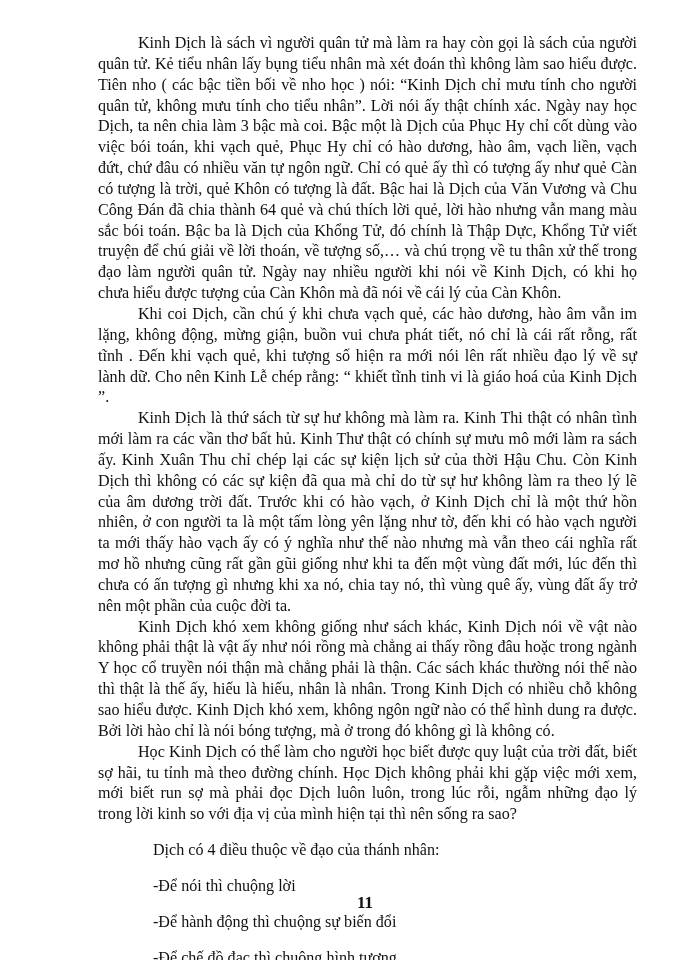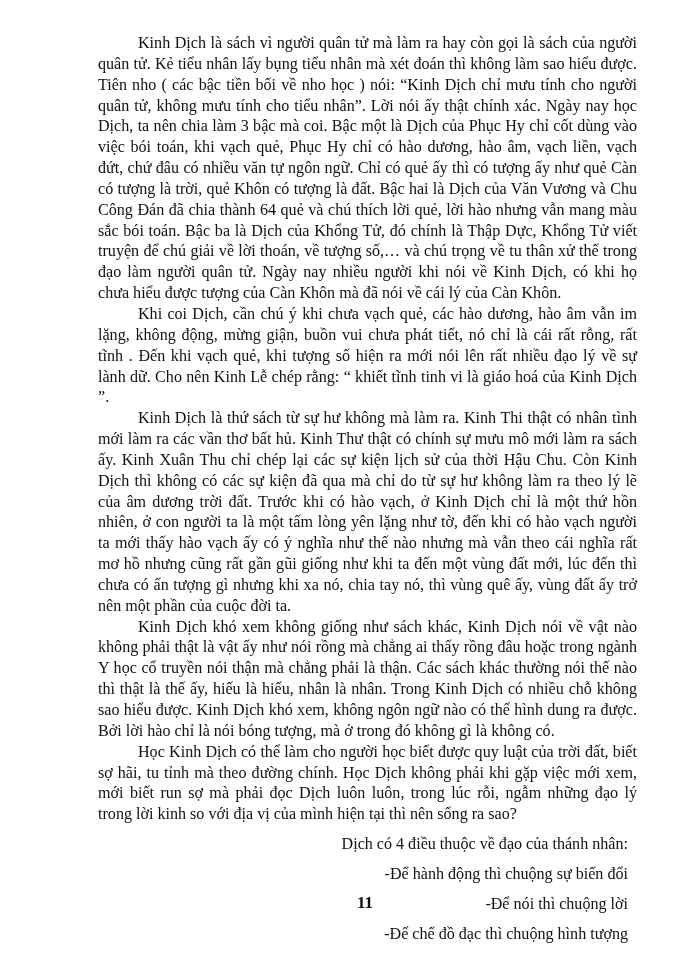--- a/index.html
+++ b/index.html
@@ -3,34 +3,34 @@
 <meta charset="utf-8">
 <style>
   html, body { margin: 0; padding: 0; background: #ffffff; }
   body { width: 700px; height: 960px; position: relative; overflow: hidden; }
   .page {
     position: absolute; left: 98px; top: 33px; width: 539px;
     font-family: "Liberation Serif", serif;
     font-size: 16.1px; line-height: 20.85px; color: #111111;
   }
   .para { margin: 0; text-align: justify; text-indent: 40px; }
-  .list-line { margin: 9px; padding-left: 40px; text-align: right; }
+  .list-line { margin: 15px; padding-left: 40px; text-align: left; }
   .page-number {
     position: absolute; left: 0; width: 730px; top: 893px; text-align: center;
     font-family: "Liberation Serif", serif; font-weight: bold; font-size: 17px; color: #111111;
   }
 </style>
 </head>
 <body>
 
 <div class="page">
   <p class="para">Kinh Dịch là sách vì người quân tử mà làm ra hay còn gọi là sách của người quân tử. Kẻ tiểu nhân lấy bụng tiểu nhân mà xét đoán thì không làm sao hiểu được. Tiên nho ( các bậc tiền bối về nho học ) nói: “Kinh Dịch chỉ mưu tính cho người quân tử, không mưu tính cho tiểu nhân”. Lời nói ấy thật chính xác. Ngày nay học Dịch, ta nên chia làm 3 bậc mà coi. Bậc một là Dịch của Phục Hy chỉ cốt dùng vào việc bói toán, khi vạch quẻ, Phục Hy chỉ có hào dương, hào âm, vạch liền, vạch đứt, chứ đâu có nhiều văn tự ngôn ngữ. Chỉ có quẻ ấy thì có tượng ấy như quẻ Càn có tượng là trời, quẻ Khôn có tượng là đất. Bậc hai là Dịch của Văn Vương và Chu Công Đán đã chia thành 64 quẻ và chú thích lời quẻ, lời hào nhưng vẫn mang màu sắc bói toán. Bậc ba là Dịch của Khổng Tử, đó chính là Thập Dực, Khổng Tử viết truyện để chú giải về lời thoán, về tượng số,… và chú trọng về tu thân xử thế trong đạo làm người quân tử. Ngày nay nhiều người khi nói về Kinh Dịch, có khi họ chưa hiểu được tượng của Càn Khôn mà đã nói về cái lý của Càn Khôn.</p>
   <p class="para">Khi coi Dịch, cần chú ý khi chưa vạch quẻ, các hào dương, hào âm vẫn im lặng, không động, mừng giận, buồn vui chưa phát tiết, nó chỉ là cái rất rỗng, rất tĩnh . Đến khi vạch quẻ, khi tượng số hiện ra mới nói lên rất nhiều đạo lý về sự lành dữ. Cho nên Kinh Lễ chép rằng: “ khiết tĩnh tinh vi là giáo hoá của Kinh Dịch ”.</p>
   <p class="para">Kinh Dịch là thứ sách từ sự hư không mà làm ra. Kinh Thi thật có nhân tình mới làm ra các vần thơ bất hủ. Kinh Thư thật có chính sự mưu mô mới làm ra sách ấy. Kinh Xuân Thu chỉ chép lại các sự kiện lịch sử của thời Hậu Chu. Còn Kinh Dịch thì không có các sự kiện đã qua mà chỉ do từ sự hư không làm ra theo lý lẽ của âm dương trời đất. Trước khi có hào vạch, ở Kinh Dịch chỉ là một thứ hồn nhiên, ở con người ta là một tấm lòng yên lặng như tờ, đến khi có hào vạch người ta mới thấy hào vạch ấy có ý nghĩa như thế nào nhưng mà vẫn theo cái nghĩa rất mơ hồ nhưng cũng rất gần gũi giống như khi ta đến một vùng đất mới, lúc đến thì chưa có ấn tượng gì nhưng khi xa nó, chia tay nó, thì vùng quê ấy, vùng đất ấy trở nên một phần của cuộc đời ta.</p>
   <p class="para">Kinh Dịch khó xem không giống như sách khác, Kinh Dịch nói về vật nào không phải thật là vật ấy như nói rồng mà chẳng ai thấy rồng đâu hoặc trong ngành Y học cổ truyền nói thận mà chẳng phải là thận. Các sách khác thường nói thế nào thì thật là thế ấy, hiếu là hiếu, nhân là nhân. Trong Kinh Dịch có nhiều chỗ không sao hiểu được. Kinh Dịch khó xem, không ngôn ngữ nào có thể hình dung ra được. Bởi lời hào chỉ là nói bóng tượng, mà ở trong đó không gì là không có.</p>
   <p class="para">Học Kinh Dịch có thể làm cho người học biết được quy luật của trời đất, biết sợ hãi, tu tỉnh mà theo đường chính. Học Dịch không phải khi gặp việc mới xem, mới biết run sợ mà phải đọc Dịch luôn luôn, trong lúc rỗi, ngẫm những đạo lý trong lời kinh so với địa vị của mình hiện tại thì nên sống ra sao?</p>
   <p class="list-line">Dịch có 4 điều thuộc về đạo của thánh nhân:</p>
+  <p class="list-line">-Để nói thì chuộng lời</p>
   <p class="list-line">-Để hành động thì chuộng sự biến đổi</p>
-  <p class="list-line">-Để nói thì chuộng lời</p>
   <p class="list-line">-Để chế đồ đạc thì chuộng hình tượng</p>
 </div>
 
 <div class="page-number">11</div>
 
 </body></html>

